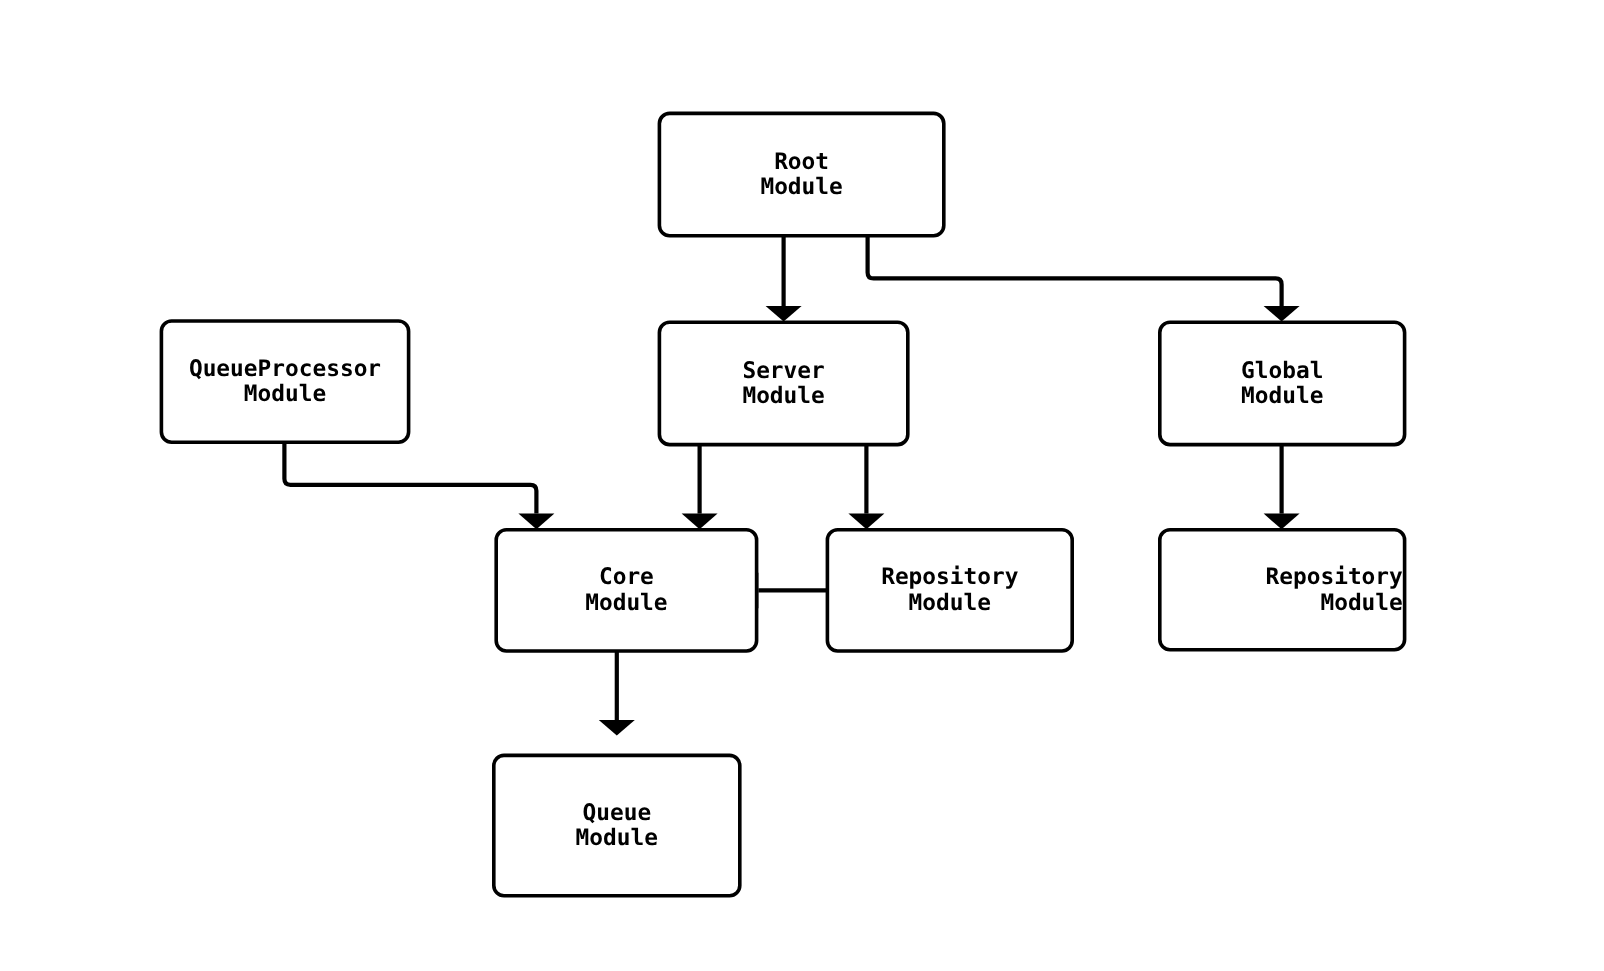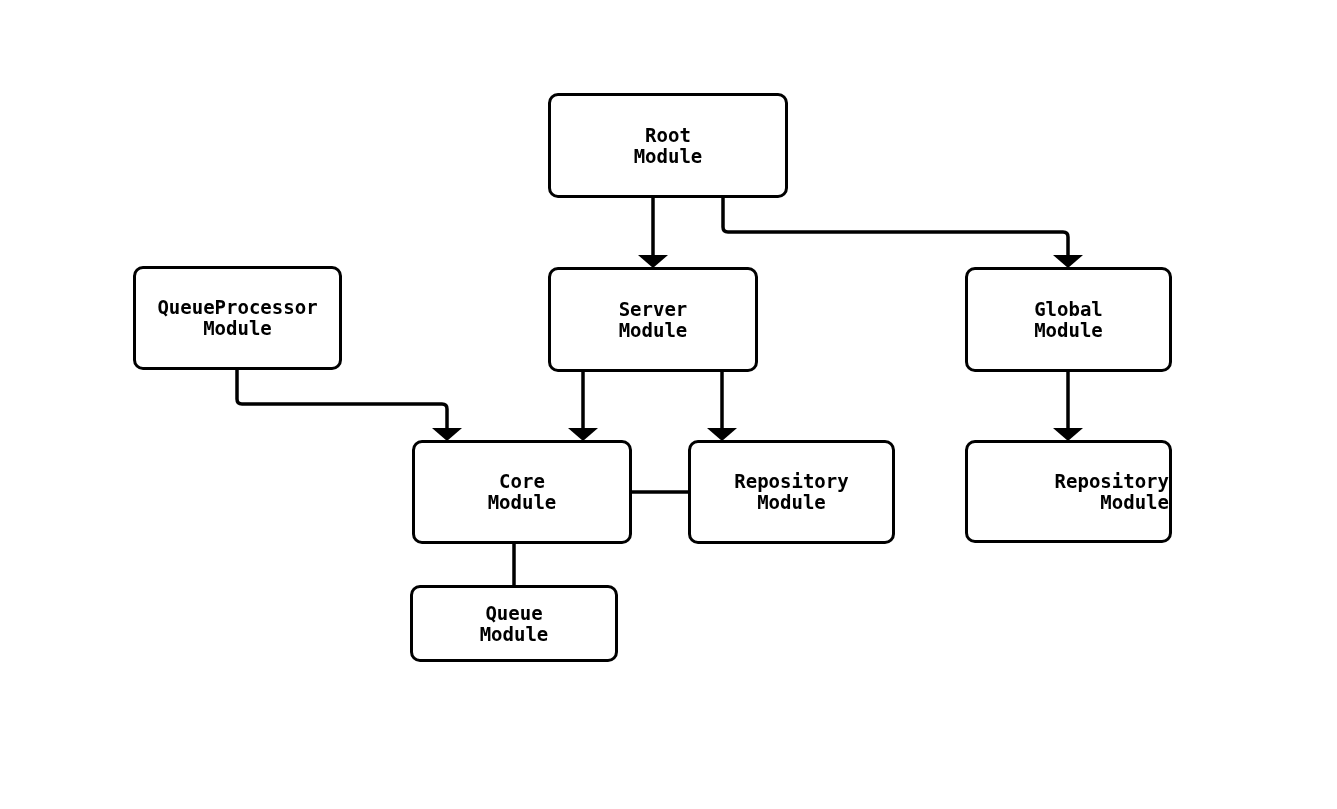--- a/index.html
+++ b/index.html
@@ -52,21 +52,21 @@
   }
   .node-line { display: block; white-space: nowrap; }
 
   #node-root          { left: 548px; top:  93px; width: 240px; height: 105px; }
   #node-queueprocessor{ left: 133px; top: 266px; width: 209px; height: 104px; }
   #node-server        { left: 548px; top: 267px; width: 210px; height: 105px; }
   #node-global        { left: 965px; top: 267px; width: 207px; height: 105px; text-align: right; }
   #node-core          { left: 412px; top: 440px; width: 220px; height: 104px; }
   #node-endpoints     { left: 688px; top: 440px; width: 207px; height: 104px; }
   #node-repository    { left: 965px; top: 440px; width: 207px; height: 103px; align-items: flex-end; }
-  #node-queue         { left: 410px; top: 585px; width: 208px; height: 77px; }
+  #node-queue         { left: 410px; top: 628px; width: 208px; height: 120px; }
 </style>
 </head>
 <body>
 
 <div id="canvas">
 
   <svg id="edges-svg" viewBox="0 0 1337 809" xmlns="http://www.w3.org/2000/svg">
       <path d="M653,197 L653,255" class="edge-line"></path>
       <polygon points="653,268 638,255 668,255" class="edge-arrow"></polygon>
       <path d="M723,197 L723,227 Q723,232 728,232 L1063,232 Q1068,232 1068,237 L1068,255" class="edge-line"></path>

